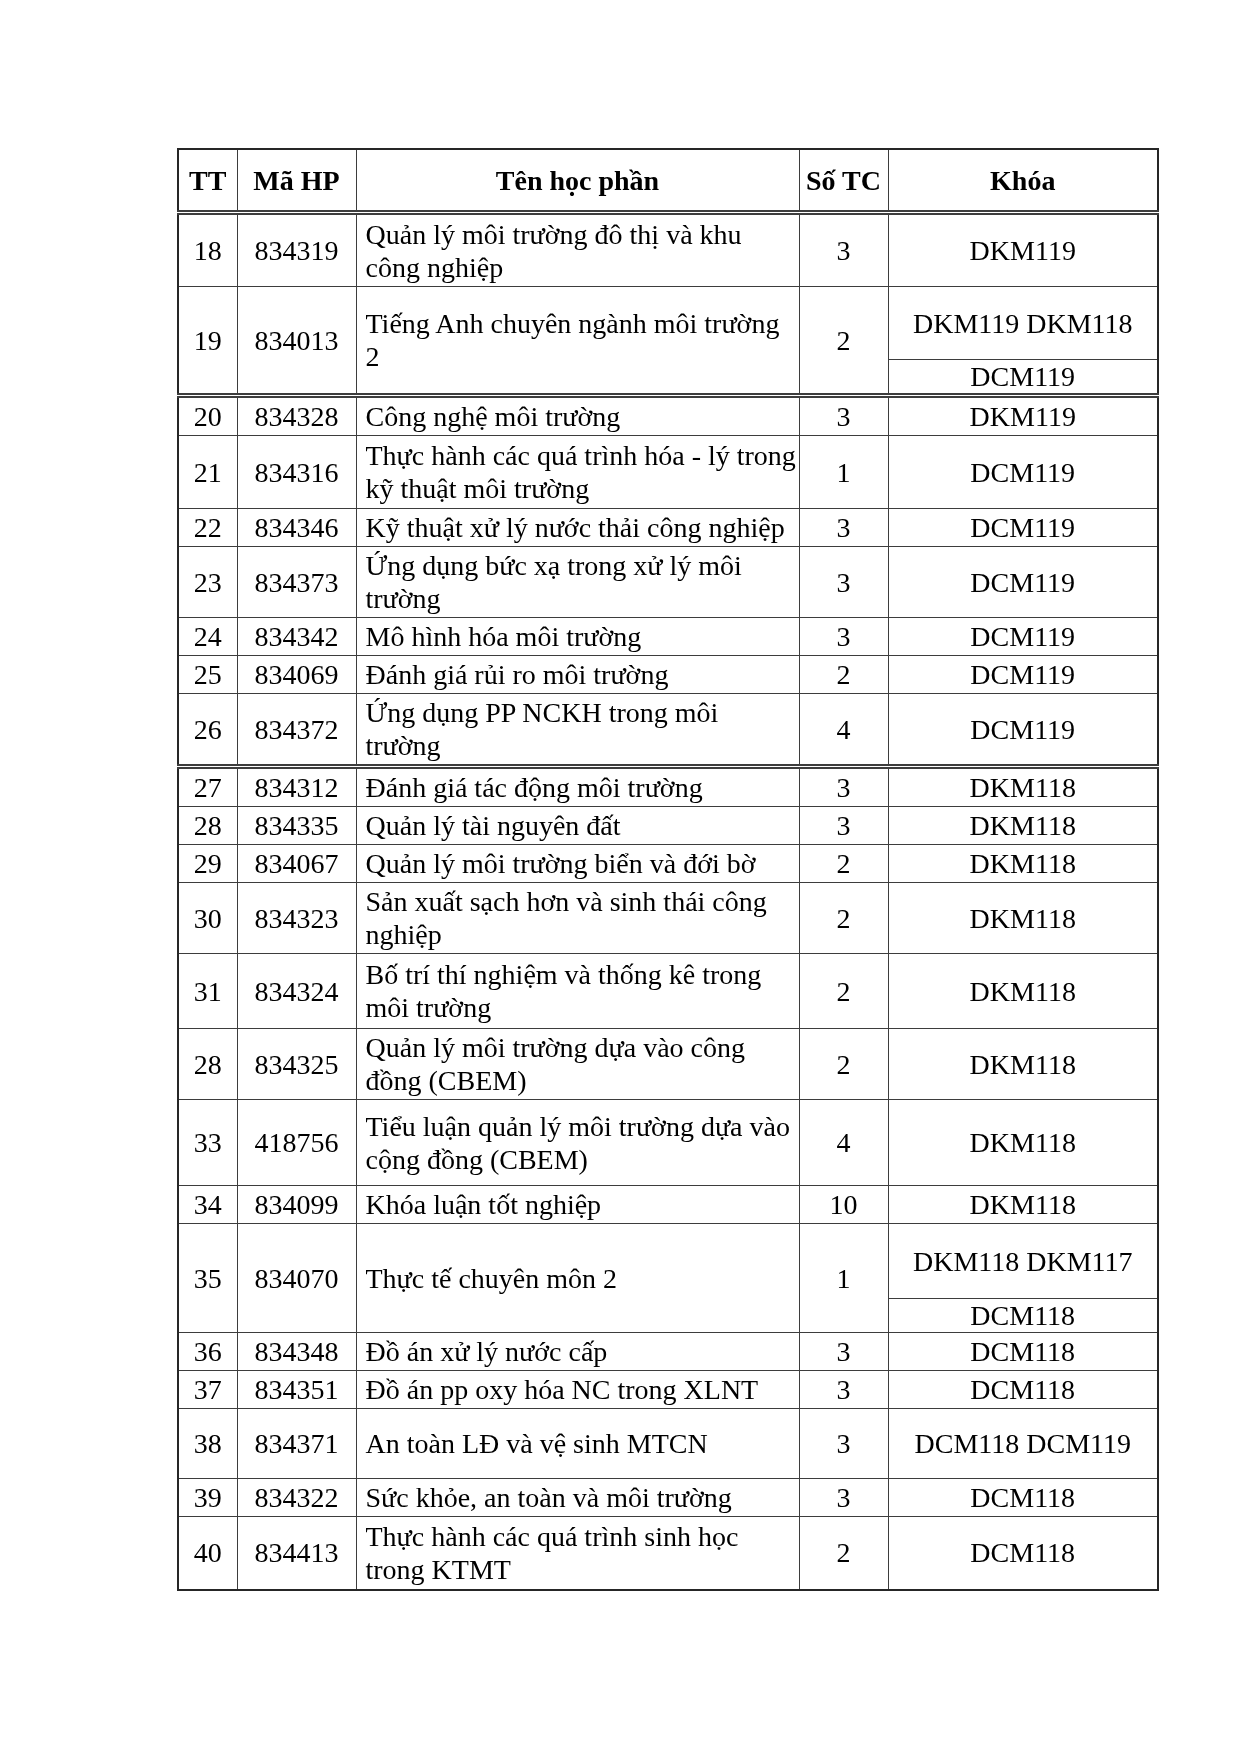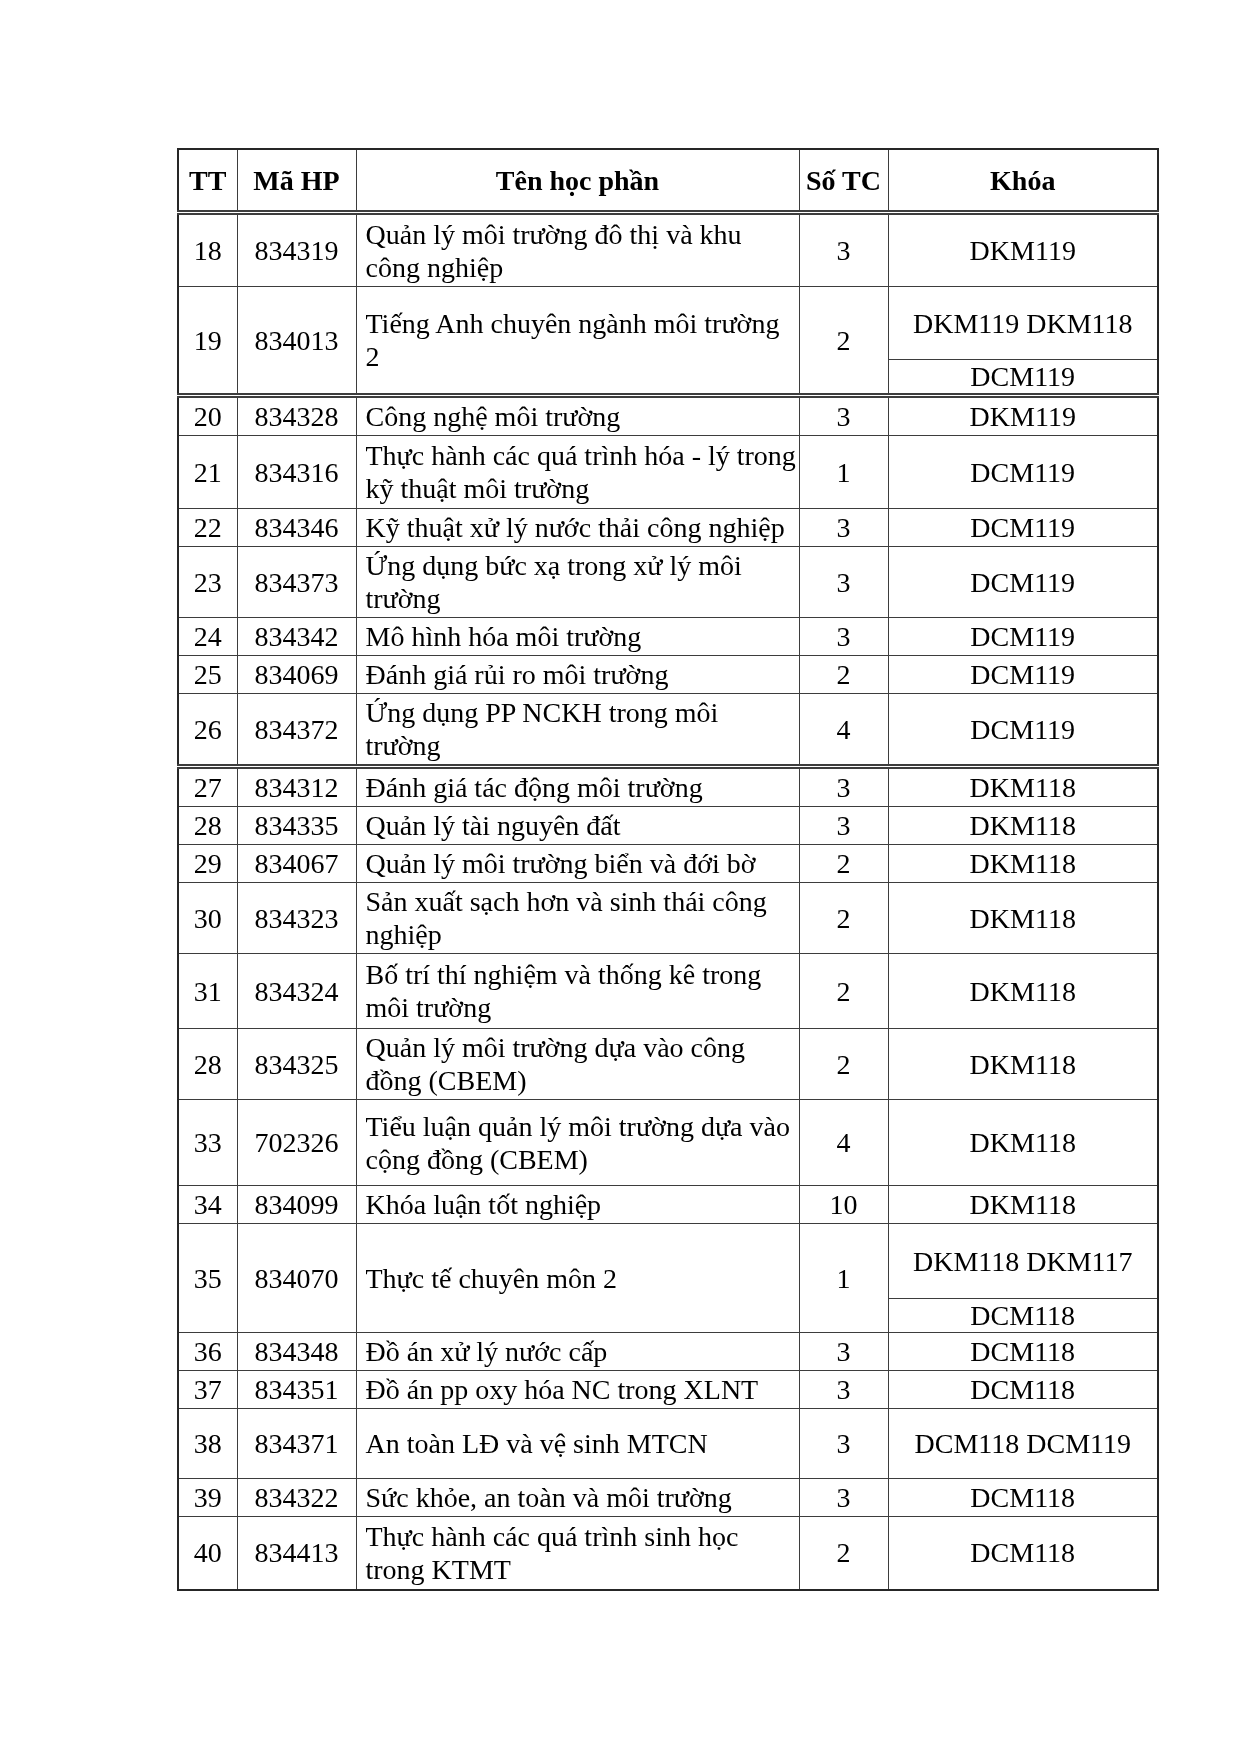--- a/index.html
+++ b/index.html
@@ -168,21 +168,21 @@
       </tr>
       <tr style="height: 67px;">
         <td>28</td>
         <td>834325</td>
         <td class="ten">Quản lý môi trường dựa vào công đồng (CBEM)</td>
         <td>2</td>
         <td>DKM118</td>
       </tr>
       <tr style="height: 86px;">
         <td>33</td>
-        <td>702326</td>
+        <td>418756</td>
         <td class="ten">Tiểu luận quản lý môi trường dựa vào cộng đồng (CBEM)</td>
         <td>4</td>
         <td>DKM118</td>
       </tr>
       <tr style="height: 35px;">
         <td>34</td>
         <td>834099</td>
         <td class="ten">Khóa luận tốt nghiệp</td>
         <td>10</td>
         <td>DKM118</td>

